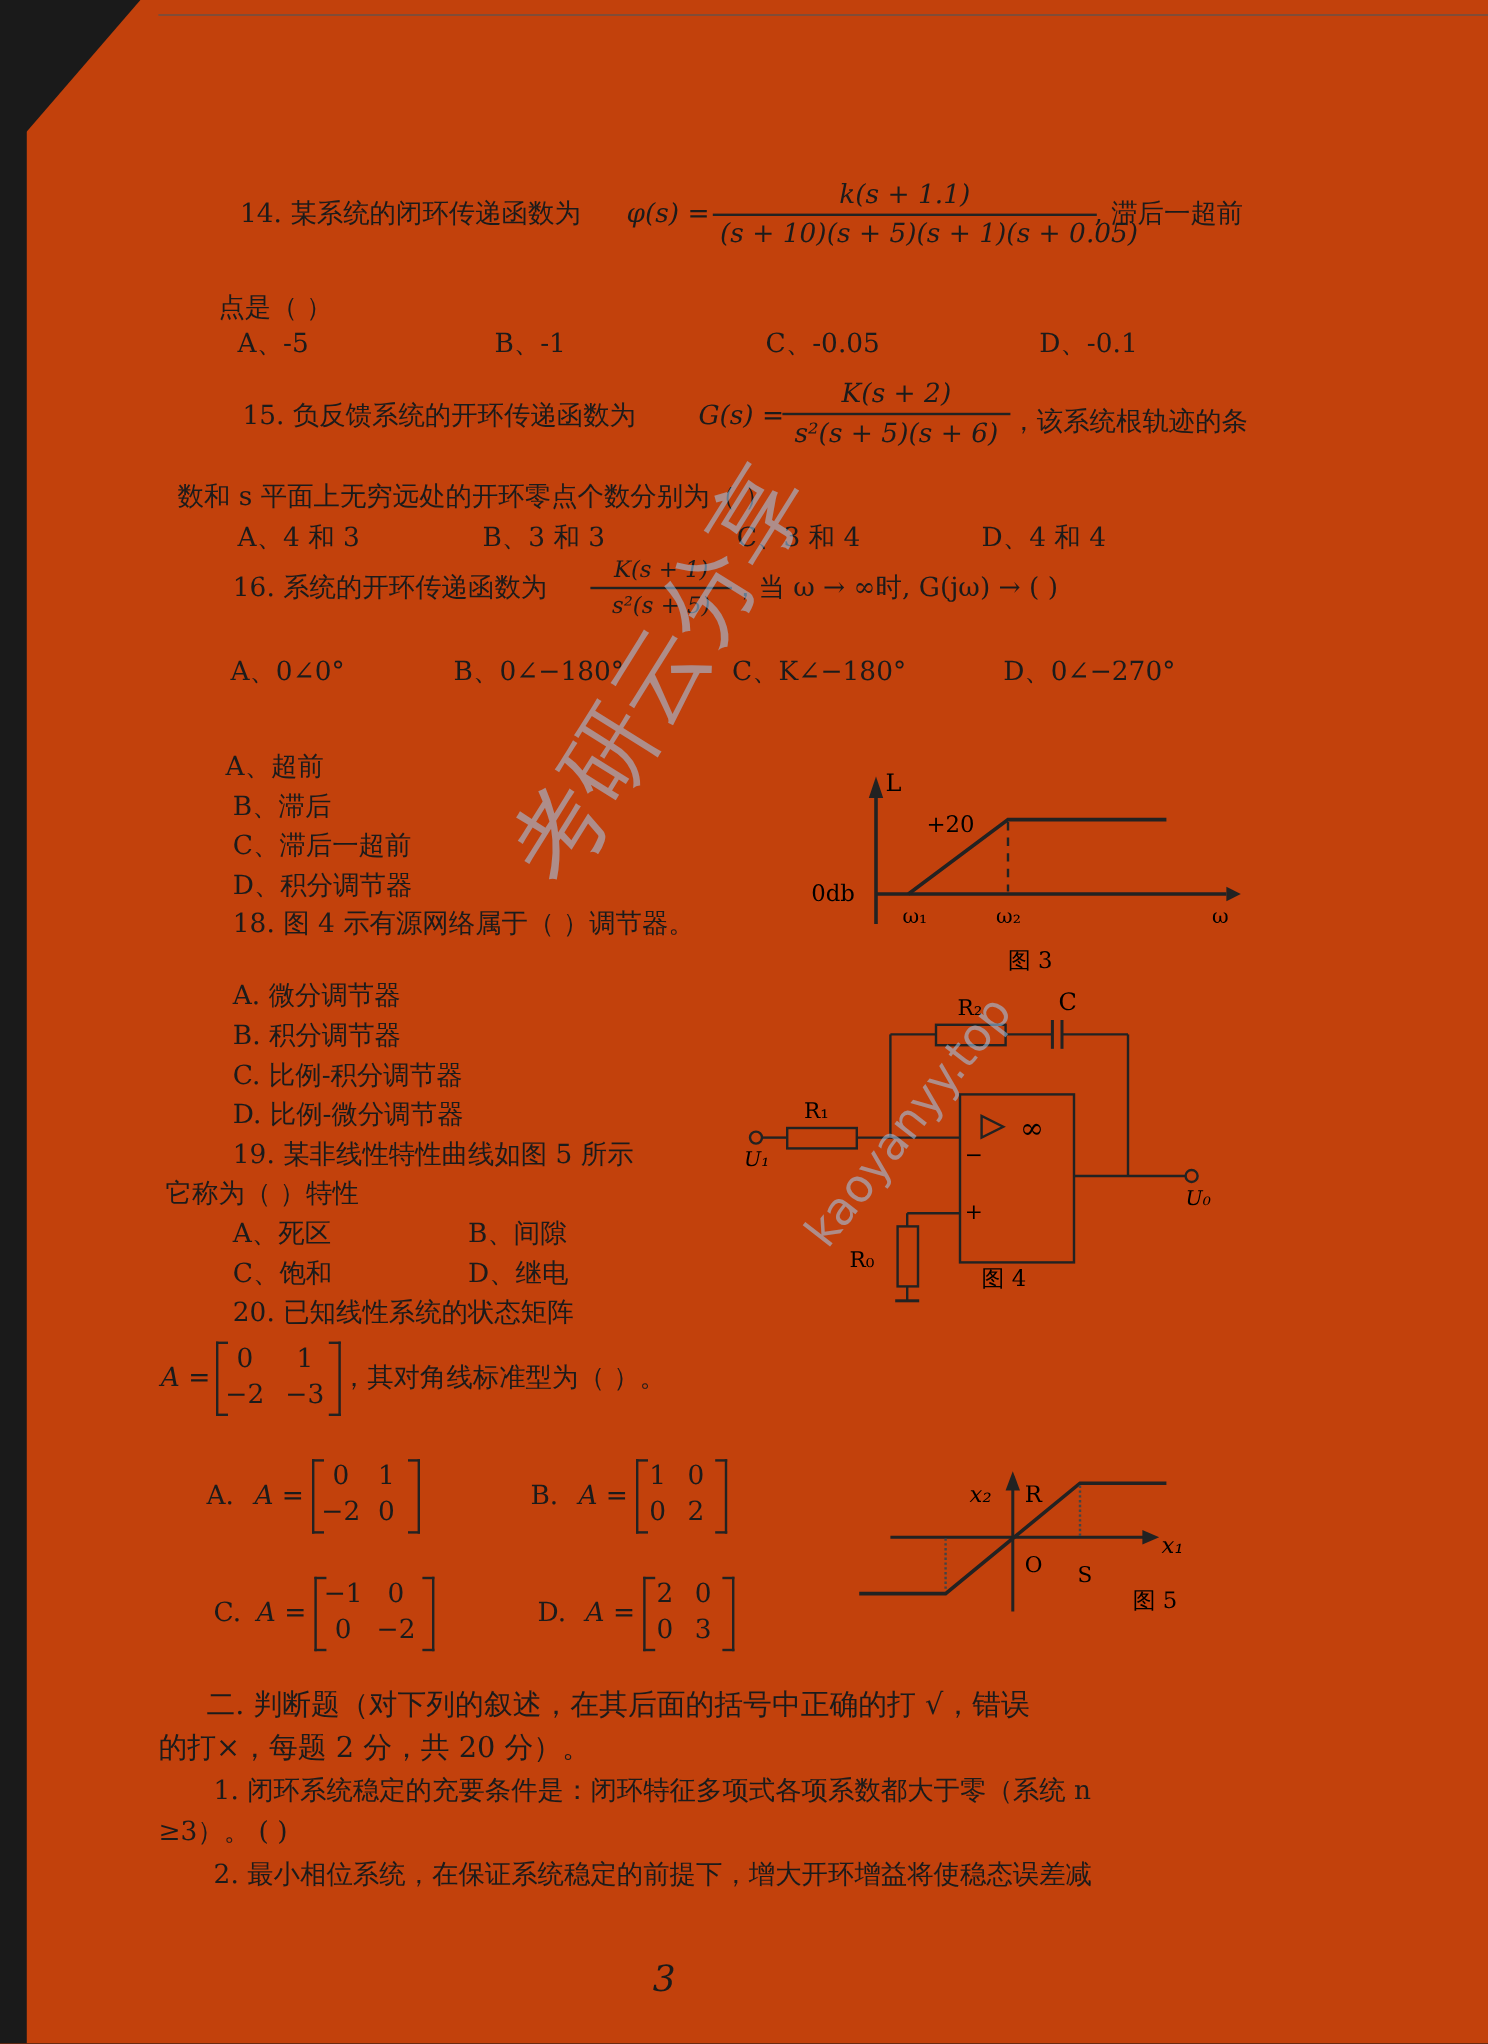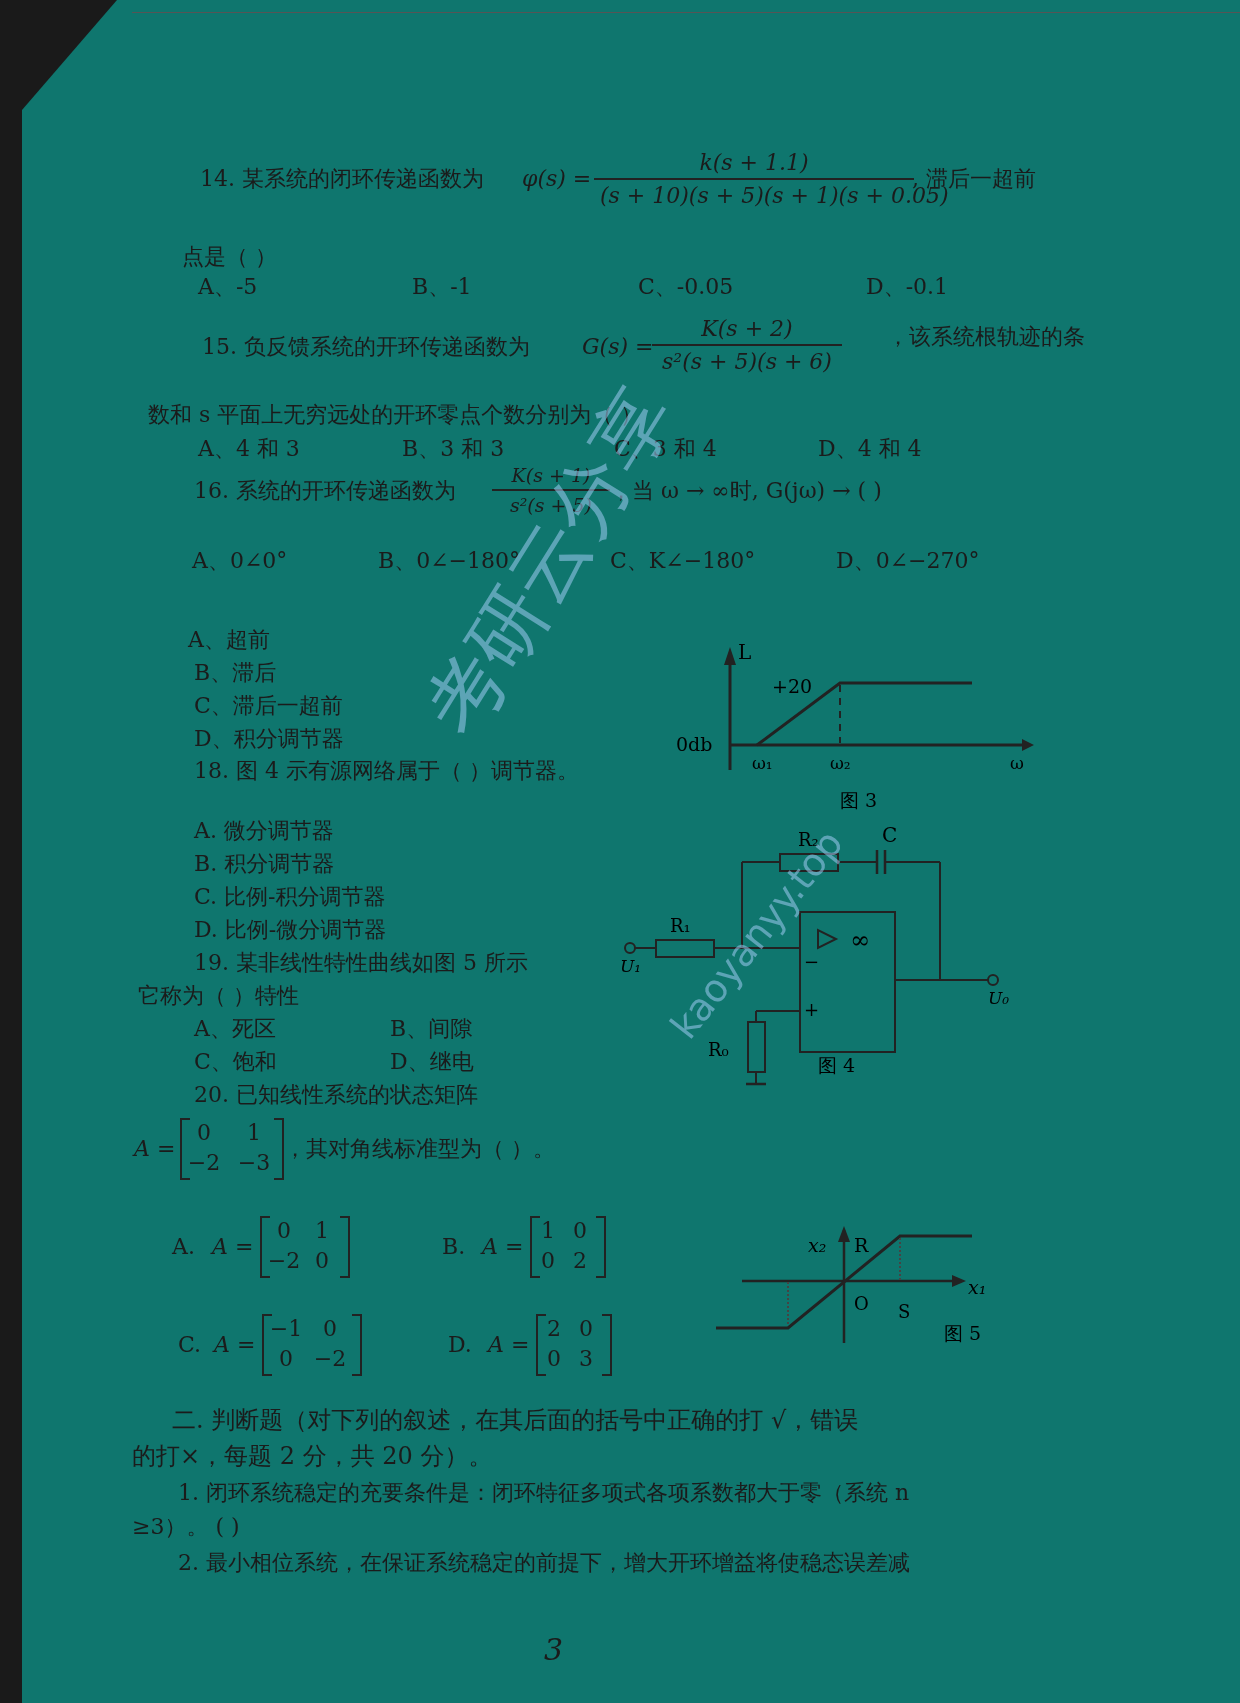--- a/index.html
+++ b/index.html
@@ -4,21 +4,21 @@
 <style>
   html, body { margin: 0; padding: 0; }
   body {
     width: 1240px; height: 1703px; position: relative; overflow: hidden;
     background: #1a1a1a;
     font-family: "DejaVu Serif", "Liberation Serif", serif;
     color: #1b1b1b;
   }
   .page {
     position: absolute; left: 22px; top: 0; width: 1218px; height: 1703px;
-    background: #0f766e;
+    background: #c2410c;
     clip-path: polygon(95px 0, 100% 0, 100% 100%, 0 100%, 0 110px);
   }
   .topline { position: absolute; left: 110px; top: 12px; width: 1108px; height: 1px; background: #555; }
   .t { position: absolute; font-size: 22px; white-space: nowrap; line-height: 1.2; }
   .frac { position: absolute; text-align: center; font-style: italic; font-size: 22px; white-space: nowrap; }
   .frac .num { display: block; padding: 0 6px; }
   .frac .bar { display: block; height: 1.5px; background: #222; margin: 3px 0; }
   .frac .den { display: block; padding: 0 6px; }
   .math { font-style: italic; }
   .mat { position: absolute; font-size: 22px; }
@@ -55,21 +55,21 @@
   <div class="t" style="left:605px;top:274px;margin-left:11px;">C、-0.05</div>
   <div class="t" style="left:844px;top:274px;">D、-0.1</div>
 
   <div class="t" style="left:180px;top:334px;">15.  负反馈系统的开环传递函数为</div>
   <div class="t math" style="left:560px;top:334px;">G(s) =</div>
   <div class="frac" style="left:630px;top:316px;width:190px;">
     <span class="num">K(s + 2)</span>
     <span class="bar"></span>
     <span class="den">s²(s + 5)(s + 6)</span>
   </div>
-  <div class="t" style="left:820px;top:324px;margin-left:45px;">，该系统根轨迹的条</div>
+  <div class="t" style="left:820px;top:339px;">，该系统根轨迹的条</div>
   <div class="t" style="left:126px;top:402px;">数和 s 平面上无穷远处的开环零点个数分别为（    ）</div>
   <div class="t" style="left:176px;top:436px;">A、4 和 3</div>
   <div class="t" style="left:380px;top:436px;">B、3 和 3</div>
   <div class="t" style="left:592px;top:436px;">C、3 和 4</div>
   <div class="t" style="left:796px;top:436px;">D、4 和 4</div>
 
   <div class="t" style="left:172px;top:478px;">16.  系统的开环传递函数为</div>
   <div class="frac" style="left:470px;top:464px;width:118px;font-size:19px;">
     <span class="num">K(s + 1)</span>
     <span class="bar"></span>

